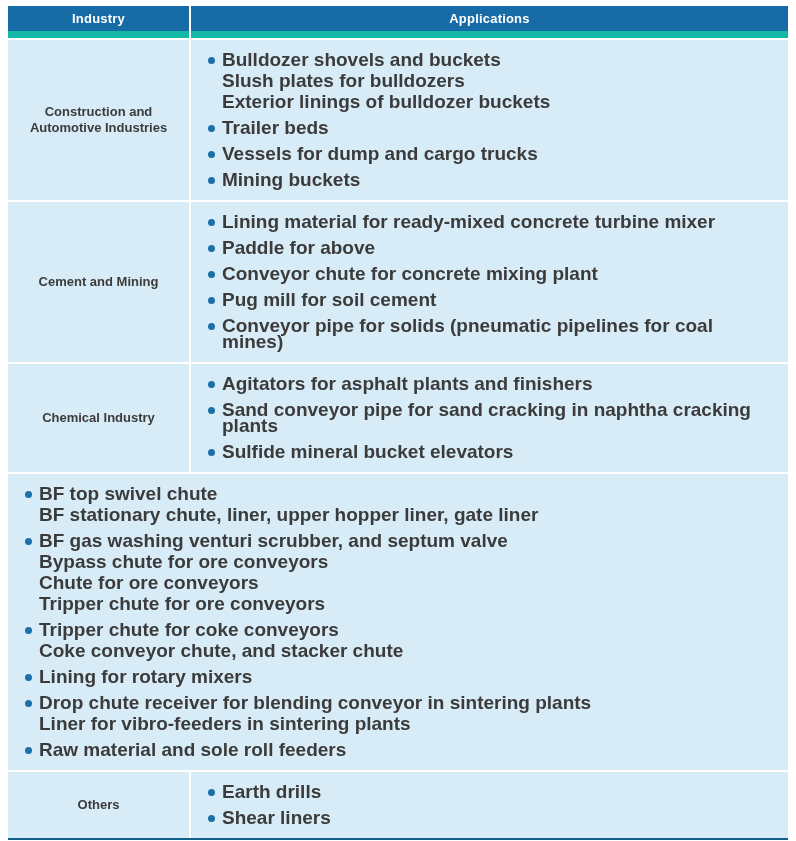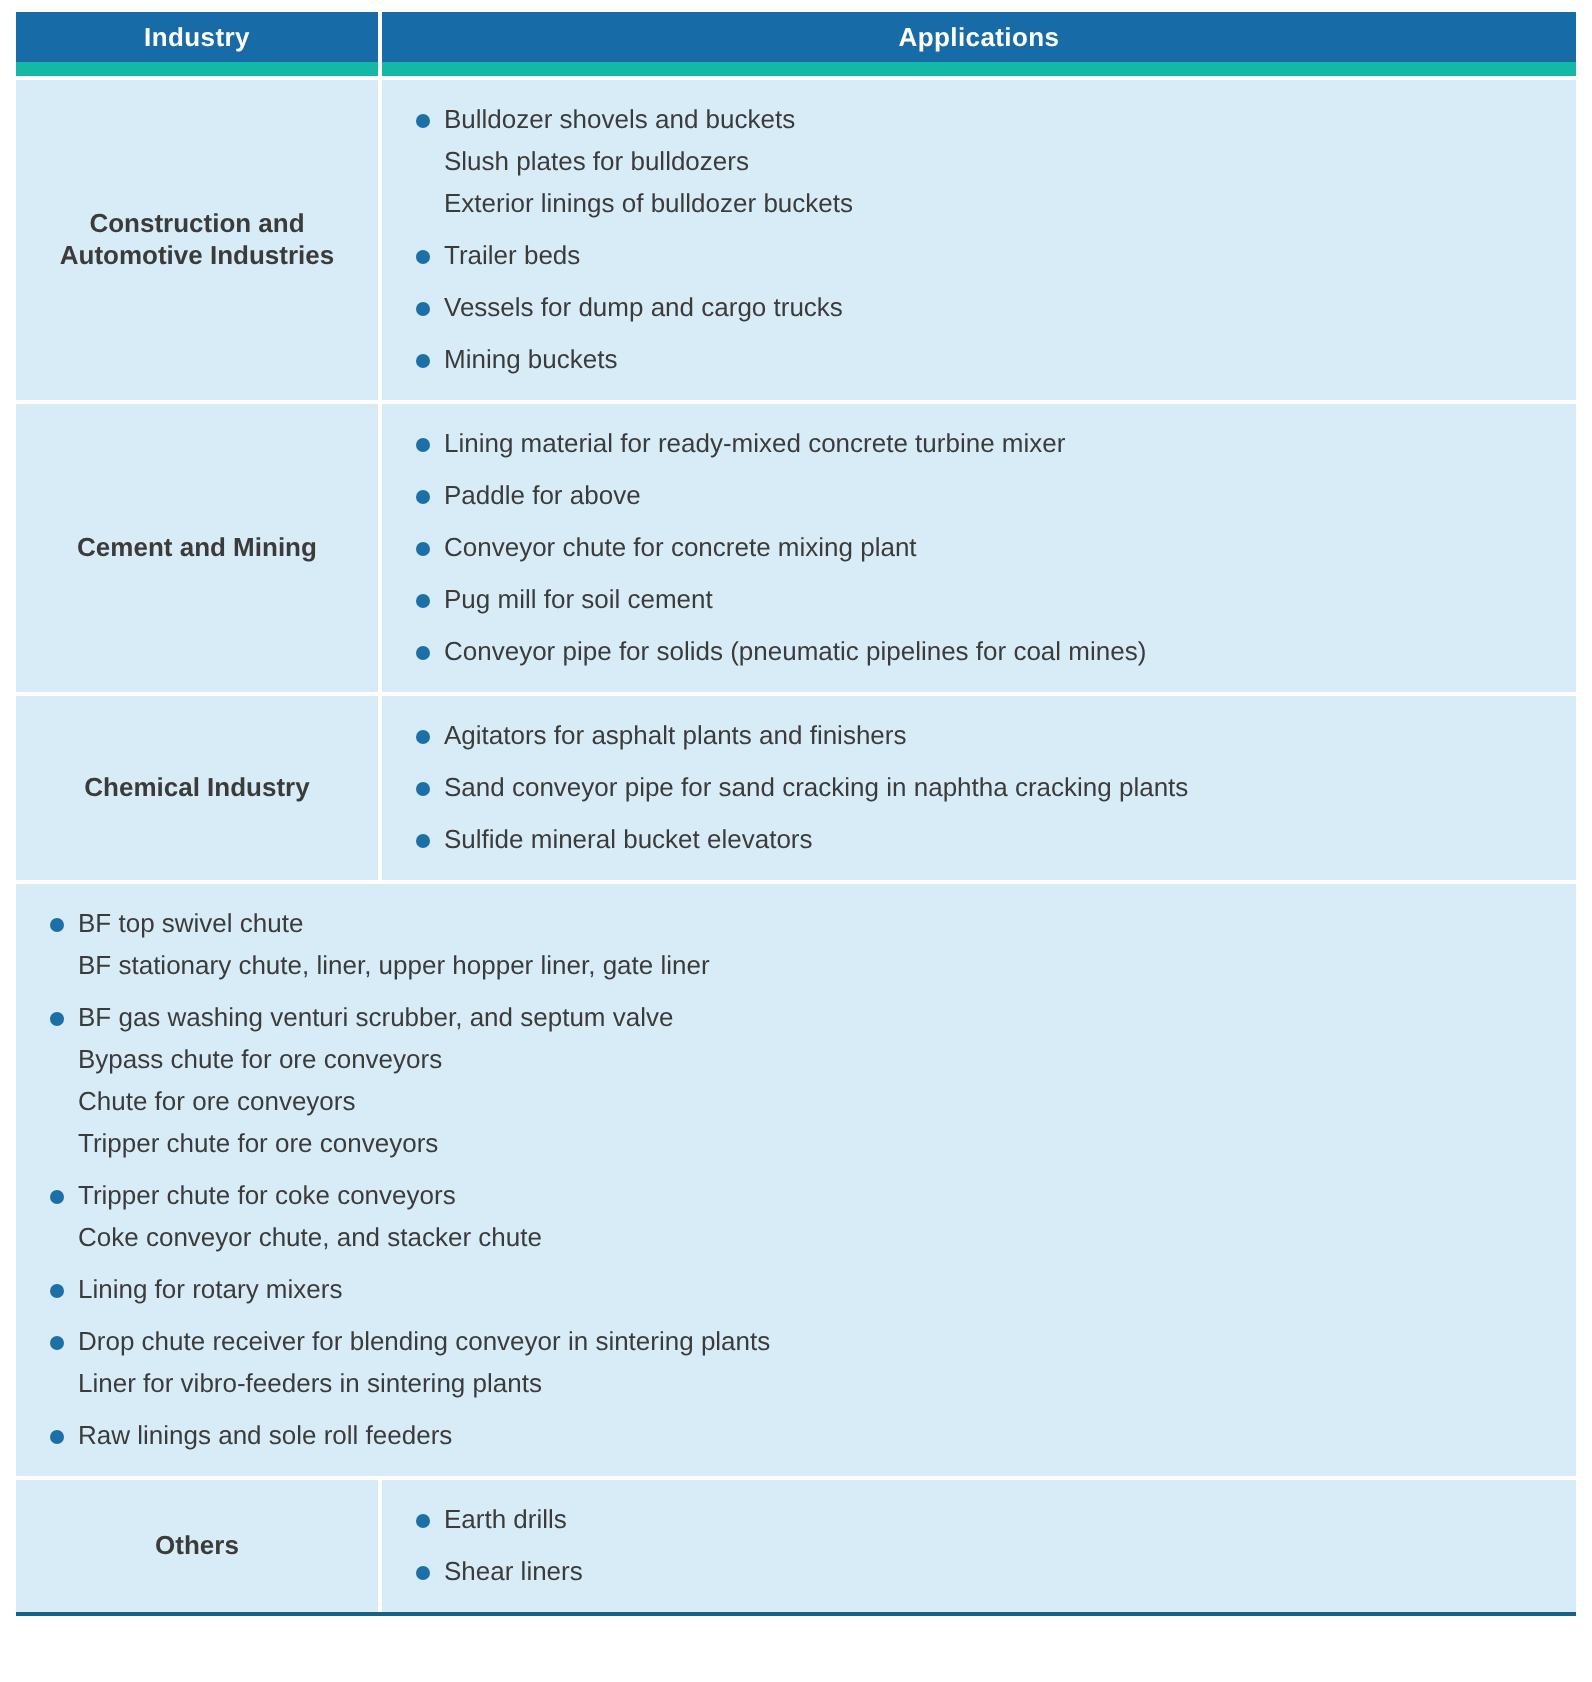--- a/index.html
+++ b/index.html
@@ -75,22 +75,23 @@
   .dot {
     width: 7px;
     height: 7px;
     border-radius: 50%;
     background: var(--bullet, #1d6fa8);
     flex: 0 0 7px;
     margin: 4.5px 7px 0 0;
   }
   .dot.hidden { visibility: hidden; }
   .app-text {
-    font-size: 13px;
+    font-size: 19px;
     color: var(--text, #3b3b3b);
+    font-weight: bold;
   }
 </style>
 </head>
 <body>
 
 <div class="table-wrap">
   <div class="header-row">
     <div class="header-cell industry-col">Industry</div>
     <div class="header-cell apps-col">Applications</div>
   </div>
@@ -210,21 +211,21 @@
           <div class="app-line bulleted">
             <span class="dot"></span>
             <span class="app-text">Drop chute receiver for blending conveyor in sintering plants</span>
           </div>
           <div class="app-line continuation">
             <span class="dot hidden"></span>
             <span class="app-text">Liner for vibro-feeders in sintering plants</span>
           </div>
           <div class="app-line bulleted">
             <span class="dot"></span>
-            <span class="app-text">Raw linings and sole roll feeders</span>
+            <span class="app-text">Raw material and sole roll feeders</span>
           </div>
         </div>
       </div><div class="row">
         <div class="cell industry-cell">
           <span class="industry-label">Others</span>
         </div>
         <div class="cell app-cell">
           <div class="app-line bulleted first">
             <span class="dot"></span>
             <span class="app-text">Earth drills</span>

